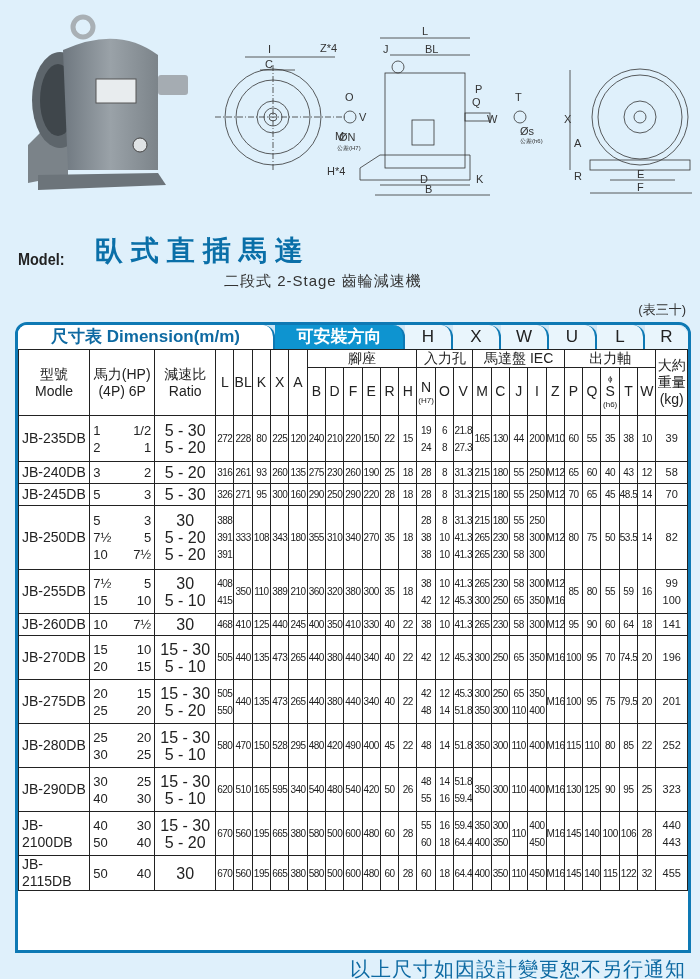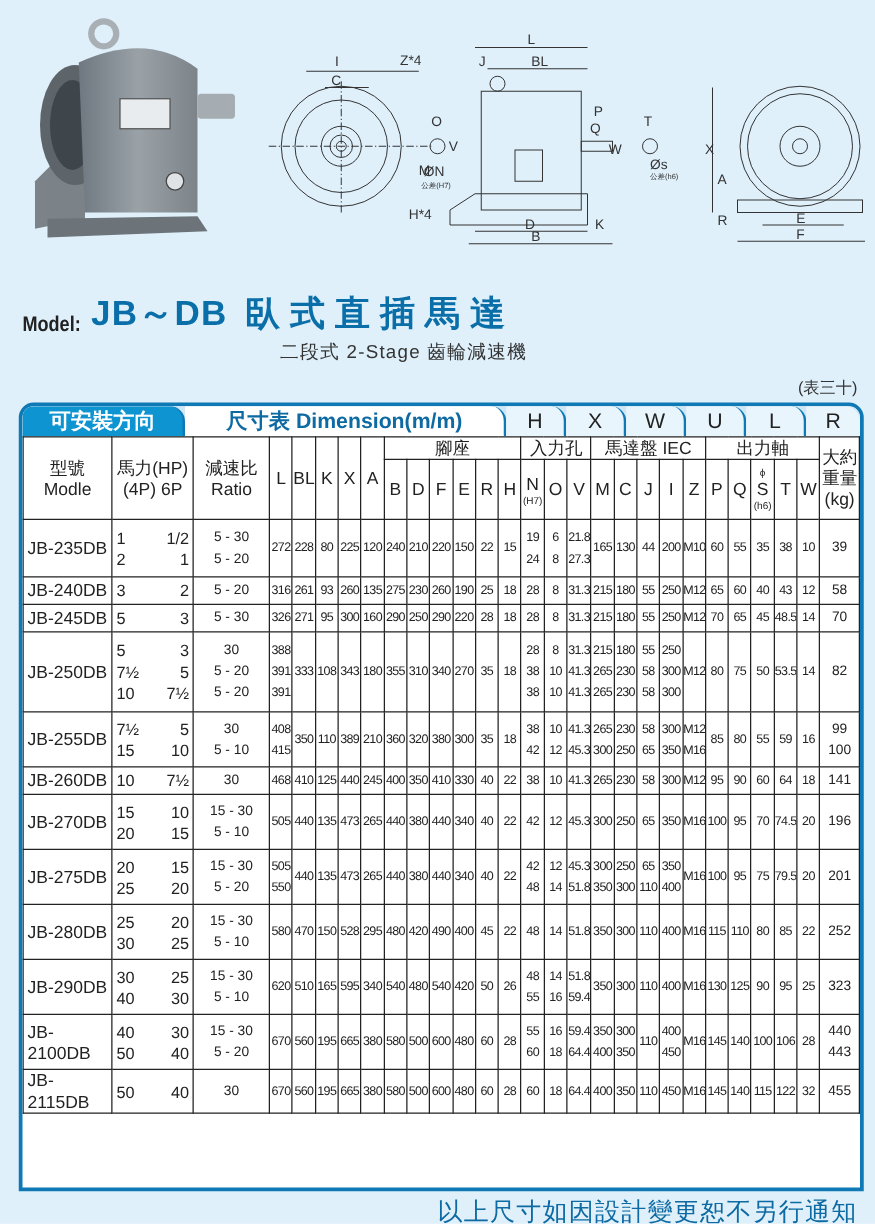--- a/index.html
+++ b/index.html
@@ -19,21 +19,21 @@
   .tab.dim{background:#fff;color:#0e6aa2;font-weight:bold;}
   .tab.blue{background:#0e94d0;color:#fff;font-weight:bold;}
   .tab.light{background:#e9f5fc;color:#222;}
   table{position:absolute;left:0;top:24px;border-collapse:collapse;width:670px;table-layout:fixed;}
   td,th{border:1px solid #222;padding:0;text-align:center;vertical-align:middle;font-weight:normal;overflow:hidden;}
   th{font-size:14px;line-height:17px;}
   td{font-size:10px;letter-spacing:-0.5px;line-height:17px;}
   td.mdl{font-size:14px;text-align:left;padding-left:3px;letter-spacing:0;}
   td.hp{font-size:13px;letter-spacing:0;}
   td.hp .r{display:flex;justify-content:space-between;padding:0 3px;}
-  td.rt{font-size:11px;letter-spacing:0;}
+  td.rt{font-size:16px;letter-spacing:0;}
   td.wt{font-size:11px;letter-spacing:0;}
   .sub{font-size:8px;display:block;line-height:9px;}
   .foot-l{position:absolute;left:64px;top:1000px;font-size:15px;color:#0e6aa2;}
   .foot-r{position:absolute;right:14px;top:956px;font-size:20px;color:#0e6aa2;letter-spacing:1px;}
 </style>
 </head>
 <body>
 
 <div class="top">
 
@@ -112,30 +112,29 @@
     <text x="574" y="175" fill="#333" stroke="none">R</text>
     <line x1="610" y1="175" x2="675" y2="175"></line>
     <text x="637" y="173" fill="#333" stroke="none">E</text>
     <line x1="590" y1="188" x2="692" y2="188"></line>
     <text x="637" y="186" fill="#333" stroke="none">F</text>
   </svg>
 </div>
 
 <div class="title-row">
   <span class="model-label">Model:</span>
-  <span class="model-name">JB～DB</span>
   <span class="model-cn">臥式直插馬達</span>
 </div>
 <div class="subtitle">二段式 2-Stage 齒輪減速機</div>
 <div class="table-no">(表三十)</div>
 
 <div class="frame">
   <div class="tabstrip">
+    <div class="tab dim" style="width:257px;">尺寸表 Dimension(m/m)</div>
     <div class="tab blue" style="width:130px;">可安裝方向</div>
-    <div class="tab dim" style="width:257px;">尺寸表 Dimension(m/m)</div>
     <div class="tab light" style="width:48px;">H</div>
     <div class="tab light" style="width:48px;">X</div>
     <div class="tab light" style="width:48px;">W</div>
     <div class="tab light" style="width:48px;">U</div>
     <div class="tab light" style="width:48px;">L</div>
     <div class="tab light" style="flex:1;border-right:none;">R</div>
   </div>
 
   <table>
     <colgroup>

